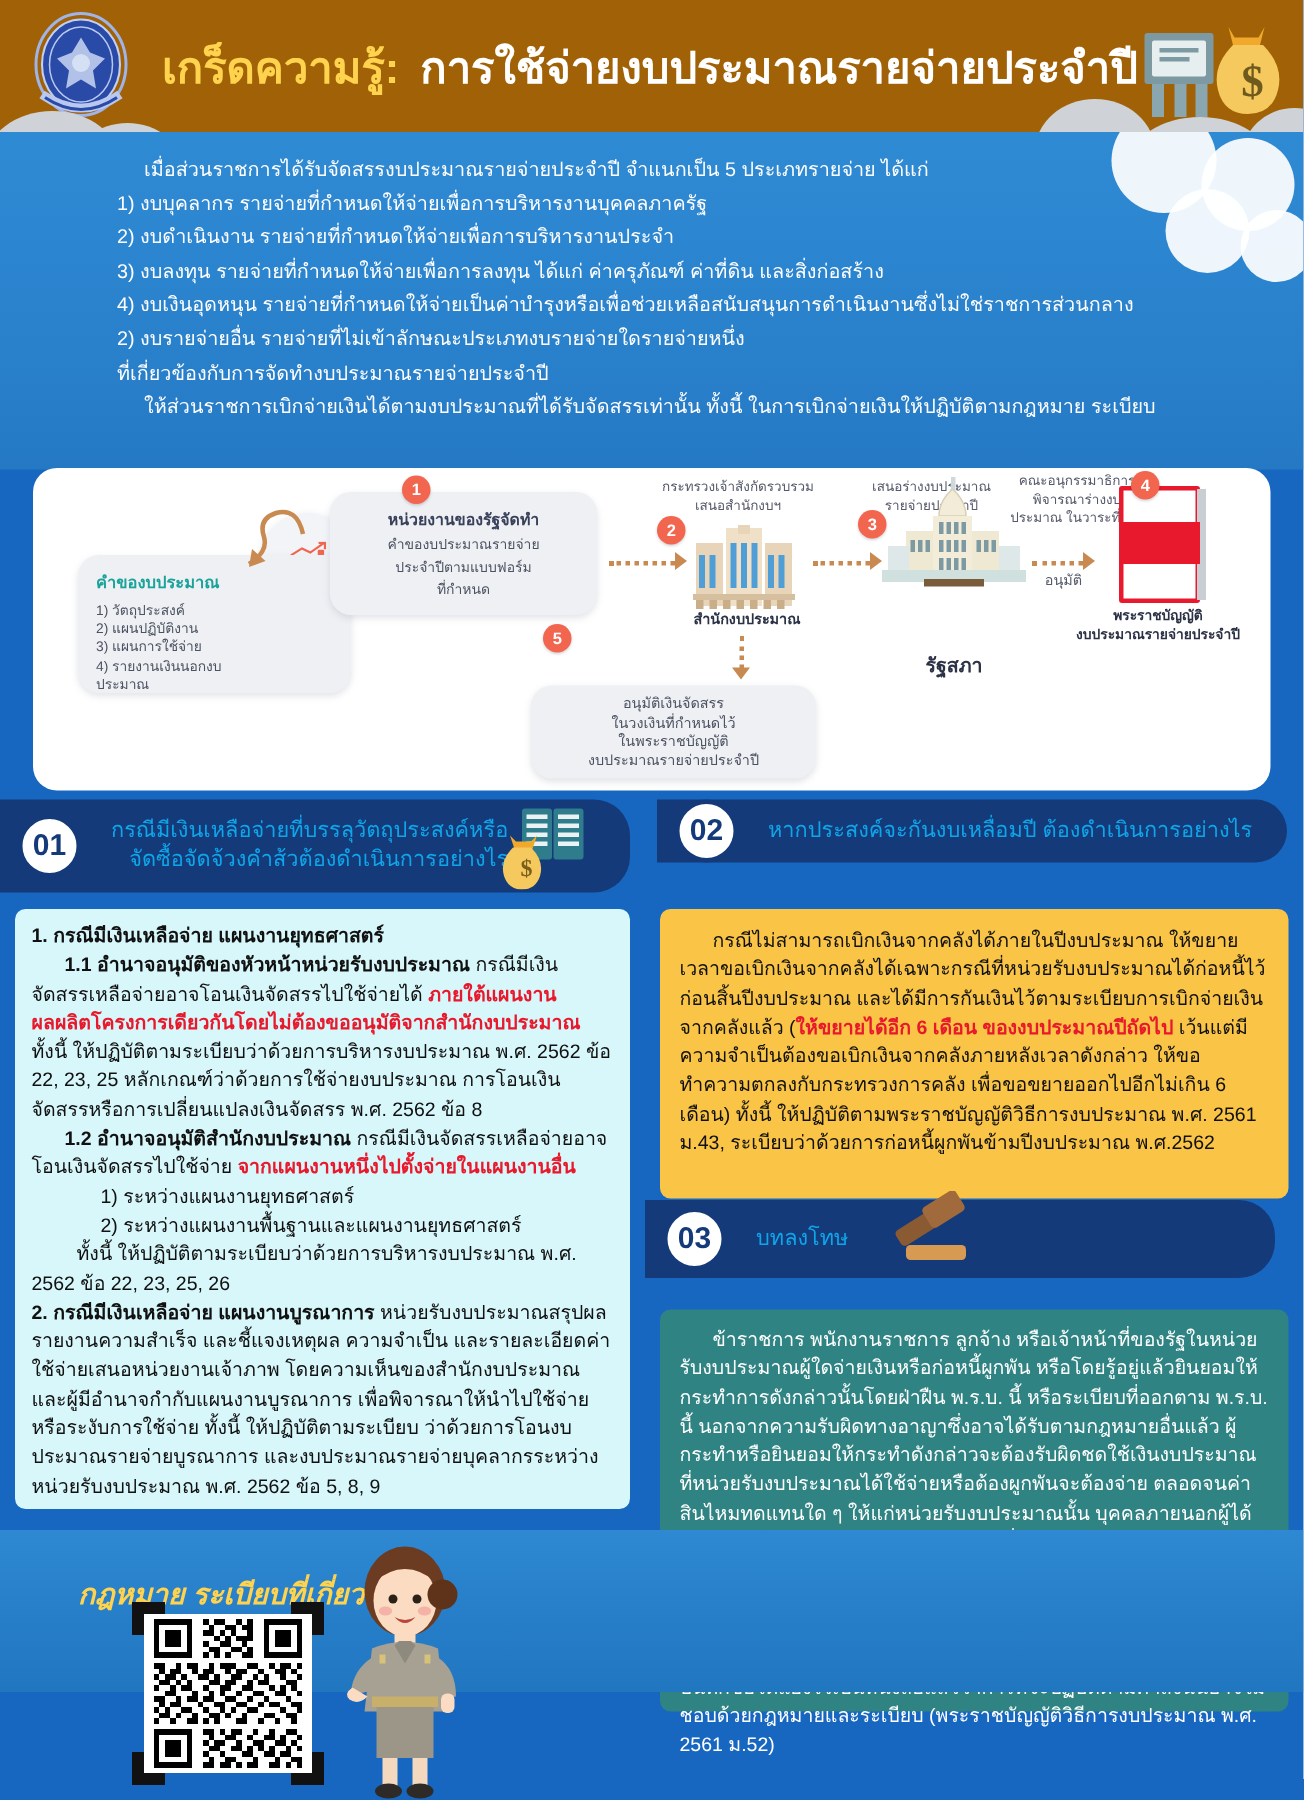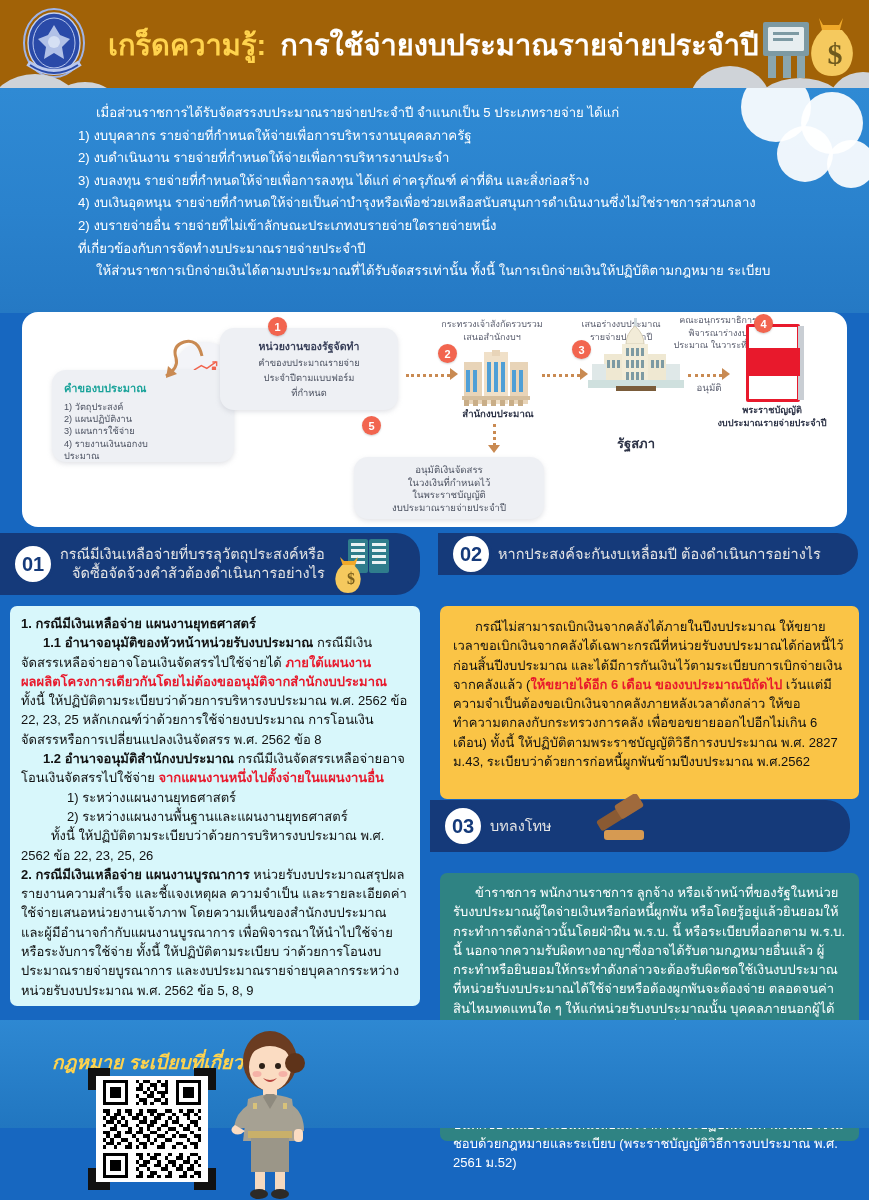--- a/index.html
+++ b/index.html
@@ -103,22 +103,22 @@
   }
   .sec-badge {
     width: 42px; height: 42px; border-radius: 50%;
     background: #ffffff; color: #153a7a;
     font-size: 20px; font-weight: bold;
     display: flex; align-items: center; justify-content: center;
     margin-left: 12px; flex: none;
     border: 3px solid #153a7a;
   }
   .sec-title {
-    color: #e5e5e5; font-size: 14.5px; line-height: 19px;
-    margin-left: 6px;
+    color: #0ea5e9; font-size: 14.5px; line-height: 19px;
+    margin-left: 20px;
   }
   .body-card {
     position: absolute;
     border-radius: 7px;
     font-size: 13px; line-height: 19.3px;
     padding: 8px 11px 10px 11px;
   }
   .b { font-weight: bold; }
   .red { color: #e8192c; font-weight: bold; }
   .ind1 { text-indent: 22px; }
@@ -415,21 +415,21 @@
   <div class="sec-header" style="left:438px; top:533px; width:420px; height:42px;">
     <div class="sec-badge">02</div>
     <div class="sec-title">
       <div>หากประสงค์จะกันงบเหลื่อมปี ต้องดำเนินการอย่างไร</div>
     </div>
   </div>
 
   <div class="body-card" id="card02" style="height:193px; padding:11px 13px;">
     <div class="ind1">
       <span>กรณีไม่สามารถเบิกเงินจากคลังได้ภายในปีงบประมาณ ให้ขยายเวลาขอเบิกเงินจากคลังได้เฉพาะกรณีที่หน่วยรับงบประมาณได้ก่อหนี้ไว้ก่อนสิ้นปีงบประมาณ และได้มีการกันเงินไว้ตามระเบียบการเบิกจ่ายเงินจากคลังแล้ว (</span><span class="red">ให้ขยายได้อีก 6 เดือน ของงบประมาณปีถัดไป</span>
-      <span>เว้นแต่มีความจำเป็นต้องขอเบิกเงินจากคลังภายหลังเวลาดังกล่าว ให้ขอทำความตกลงกับกระทรวงการคลัง เพื่อขอขยายออกไปอีกไม่เกิน 6 เดือน) ทั้งนี้ ให้ปฏิบัติตามพระราชบัญญัติวิธีการงบประมาณ พ.ศ. 2827 ม.43, ระเบียบว่าด้วยการก่อหนี้ผูกพันข้ามปีงบประมาณ พ.ศ.2562</span>
+      <span>เว้นแต่มีความจำเป็นต้องขอเบิกเงินจากคลังภายหลังเวลาดังกล่าว ให้ขอทำความตกลงกับกระทรวงการคลัง เพื่อขอขยายออกไปอีกไม่เกิน 6 เดือน) ทั้งนี้ ให้ปฏิบัติตามพระราชบัญญัติวิธีการงบประมาณ พ.ศ. 2561 ม.43, ระเบียบว่าด้วยการก่อหนี้ผูกพันข้ามปีงบประมาณ พ.ศ.2562</span>
     </div>
   </div>
 
   <div class="sec-header" style="left:430px; top:800px; width:420px; height:52px;">
     <div class="sec-badge">03</div>
     <div class="sec-title">
       <div>บทลงโทษ</div>
     </div>
   </div>
   <svg style="position:absolute; left:590px; top:794px; width:70px; height:56px; z-index:6;">

